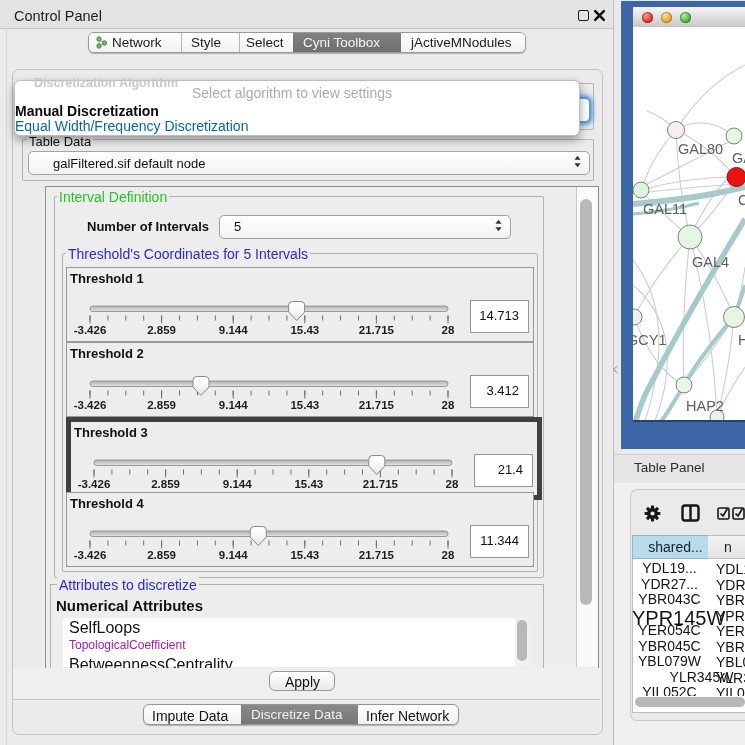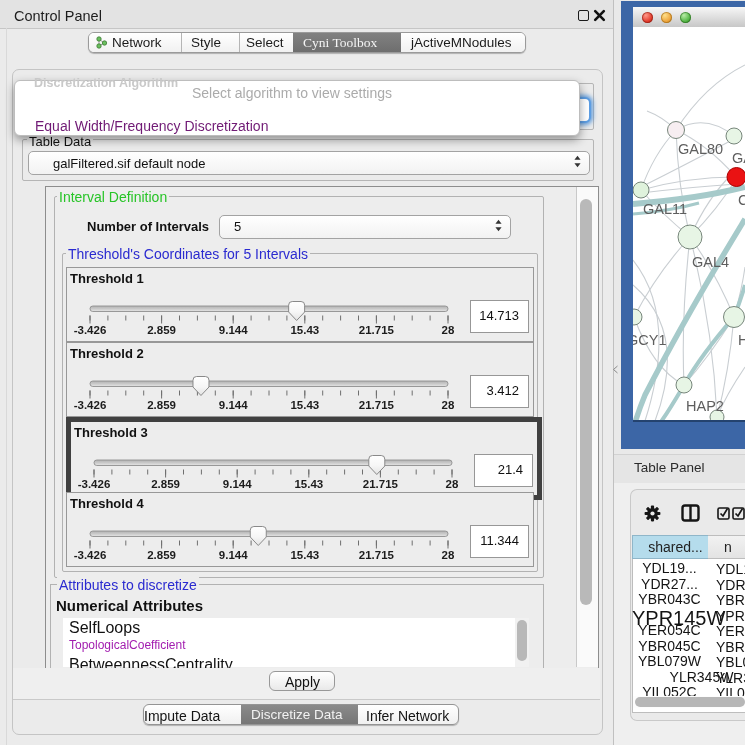--- a/index.html
+++ b/index.html
@@ -34,21 +34,21 @@
 
   <svg class="abs" style="left:95px;top:36px;" width="14" height="13" viewBox="0 0 14 13">
     <path d="M4 3 L4 10 M4 3 L9 7 M4 10 L9 7" stroke="#9a9a9a" stroke-width="1"></path>
     <circle cx="4" cy="3" r="2.2" fill="#6abf5e" stroke="#3c7a33" stroke-width="0.8"></circle>
     <circle cx="4" cy="10" r="2.2" fill="#6abf5e" stroke="#3c7a33" stroke-width="0.8"></circle>
     <circle cx="9.5" cy="7" r="2.2" fill="#6abf5e" stroke="#3c7a33" stroke-width="0.8"></circle>
   </svg>
   <div class="txt" style="left:112px;top:35px;font-size:13.5px;color:#1b1b1b;">Network</div>
   <div class="txt" style="left:191px;top:35px;font-size:13.5px;color:#1b1b1b;">Style</div>
   <div class="txt" style="left:246px;top:35px;font-size:13.5px;color:#1b1b1b;">Select</div>
-  <div class="txt" style="left:303px;top:35px;font-size:13.5px;color:#f5f5f5;font-family:Liberation Serif, serif;">Cyni Toolbox</div>
+  <div class="txt" style="left:303px;top:35px;font-size:13.5px;color:#f5f5f5;">Cyni Toolbox</div>
   <div class="txt" style="left:411px;top:35px;font-size:13.5px;color:#1b1b1b;">jActiveMNodules</div>
 
   <div class="abs" style="left:12px;top:69px;width:589px;height:664px;background:#ebebeb;border:1px solid #c4c4c4;border-radius:7px;"></div>
 
   <div class="abs" style="left:22px;top:83px;width:570px;height:45px;border:1px solid #b5b5b5;border-radius:2px;"></div>
 
   <div class="abs" style="left:28px;top:97px;width:559px;height:22px;background:#fff;border:2px solid #5d9de2;border-radius:6px;box-shadow:0 0 4px 2px rgba(77,144,216,0.85);"></div>
 
   <div class="abs" style="left:22px;top:139px;width:570px;height:40px;border:1px solid #b5b5b5;border-radius:2px;"></div>
   <div class="txt" style="left:27px;top:134px;font-size:13px;color:#111;background:#ebebeb;padding:0 2px;">Table Data</div>
@@ -205,28 +205,29 @@
   <div class="abs" style="left:515px;top:618px;width:14px;height:49px;background:#f1f1f1;"></div>
   <div class="abs" style="left:517px;top:620px;width:10px;height:41px;background:#b8b8b8;border-radius:5px;"></div>
 
   <div class="abs" style="left:13px;top:668px;width:587px;height:31px;background:#efefef;border-bottom:1px solid #c9c9c9;"></div>
   <div class="abs" style="left:269px;top:671px;width:64px;height:18px;background:linear-gradient(#ffffff,#f0f0f0 70%,#e8e8e8);border:1px solid #989898;border-radius:6px;"></div>
   <div class="txt" style="left:285px;top:674px;font-size:14px;color:#111;">Apply</div>
 
   <div class="abs" style="left:143px;top:704px;width:314px;height:19px;background:linear-gradient(#ffffff,#f0f0f0);border:1px solid #949494;border-radius:6px;box-shadow:0 1px 1px rgba(0,0,0,0.25);overflow:hidden;">
     <div class="abs" style="left:97px;top:0;width:117px;height:21px;background:linear-gradient(#8a8a8a,#747474);"></div>
   </div>
-  <div class="txt" style="left:144px;top:708.0px;font-size:14px;color:#141414;">Impute Data</div>
+  <div class="txt" style="left:152px;top:708.0px;font-size:14px;color:#141414;">Impute Data</div>
   <div class="txt" style="left:251px;top:707px;font-size:13.5px;color:#f2f2f2;">Discretize Data</div>
   <div class="txt" style="left:366px;top:708.0px;font-size:14px;color:#141414;">Infer Network</div>
 
   <div class="abs" style="left:14px;top:80px;width:564px;height:54px;background:#ffffff;border:1px solid #bdbdbd;border-radius:6px;box-shadow:0 4px 10px rgba(0,0,0,0.38);z-index:40;"></div>
   <div class="txt" style="left:34px;top:76px;font-size:12.5px;font-weight:bold;color:#c9c9c9;z-index:41;">Discretization Algorithm</div>
   <div class="txt" style="left:192px;top:85px;font-size:14px;color:#ababab;z-index:41;">Select algorithm to view settings</div>
-  <div class="txt" style="left:15px;top:118px;font-size:14px;color:#701a75;z-index:41;padding-left:20px;">Equal Width/Frequency Discretization</div>
+  <div class="txt" style="left:15px;top:102.5px;font-size:14px;font-weight:bold;color:#0a0a0a;z-index:41;">Manual Discretization</div>
+  <div class="txt" style="left:15px;top:118px;font-size:14px;color:#0369a1;z-index:41;">Equal Width/Frequency Discretization</div>
 
   <div class="abs" style="left:614px;top:0;width:131px;height:745px;background:#e9e9e9;"></div>
 
   <svg class="abs" style="left:612px;top:365px;" width="7" height="9" viewBox="0 0 7 9">
       <path d="M5.5 1 L1.5 4.5 L5.5 8" stroke="#8a8a8a" stroke-width="1" fill="none"></path>
     </svg>
 
   <div class="abs" style="left:621px;top:1px;width:124px;height:448px;background:#3c66a6;"></div>
   <div class="abs" style="left:633px;top:7px;width:112px;height:20px;background:linear-gradient(#f7f7f7,#c7c7c7);border-bottom:1px solid #8e8e8e;"></div>
   <div class="abs" style="left:642px;top:11.5px;width:11px;height:11px;border-radius:50%;background:radial-gradient(circle at 35% 30%,#ff9a8a,#e23b2c 60%,#a81d12);box-shadow:inset 0 0 0 1px rgba(120,20,10,0.5);"></div>

